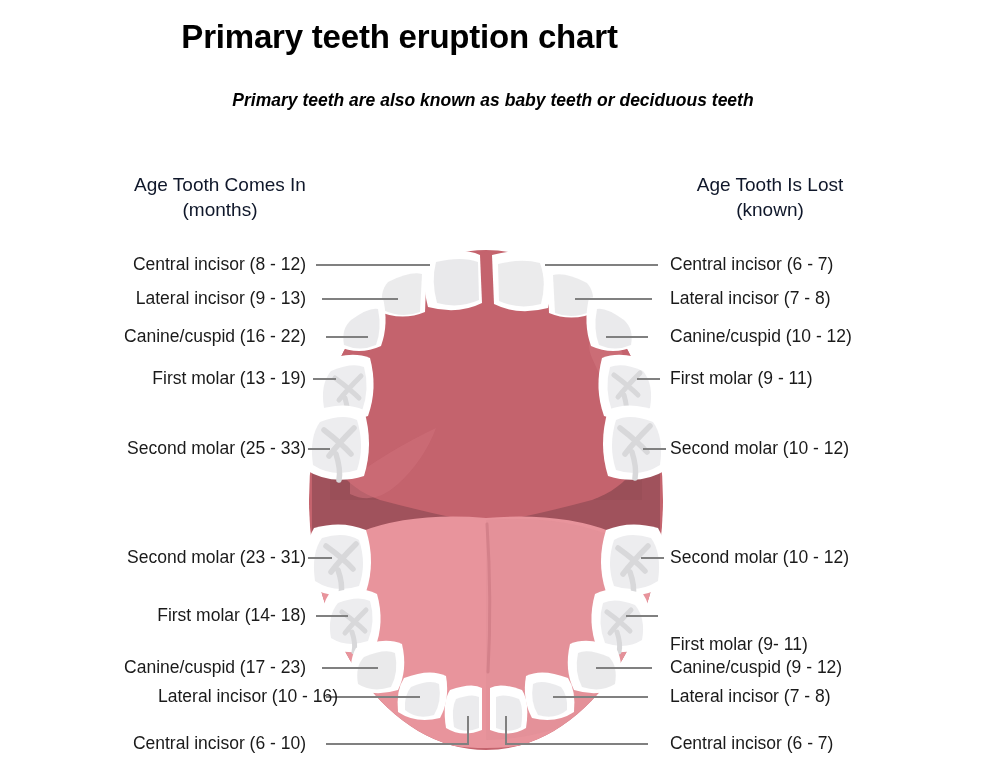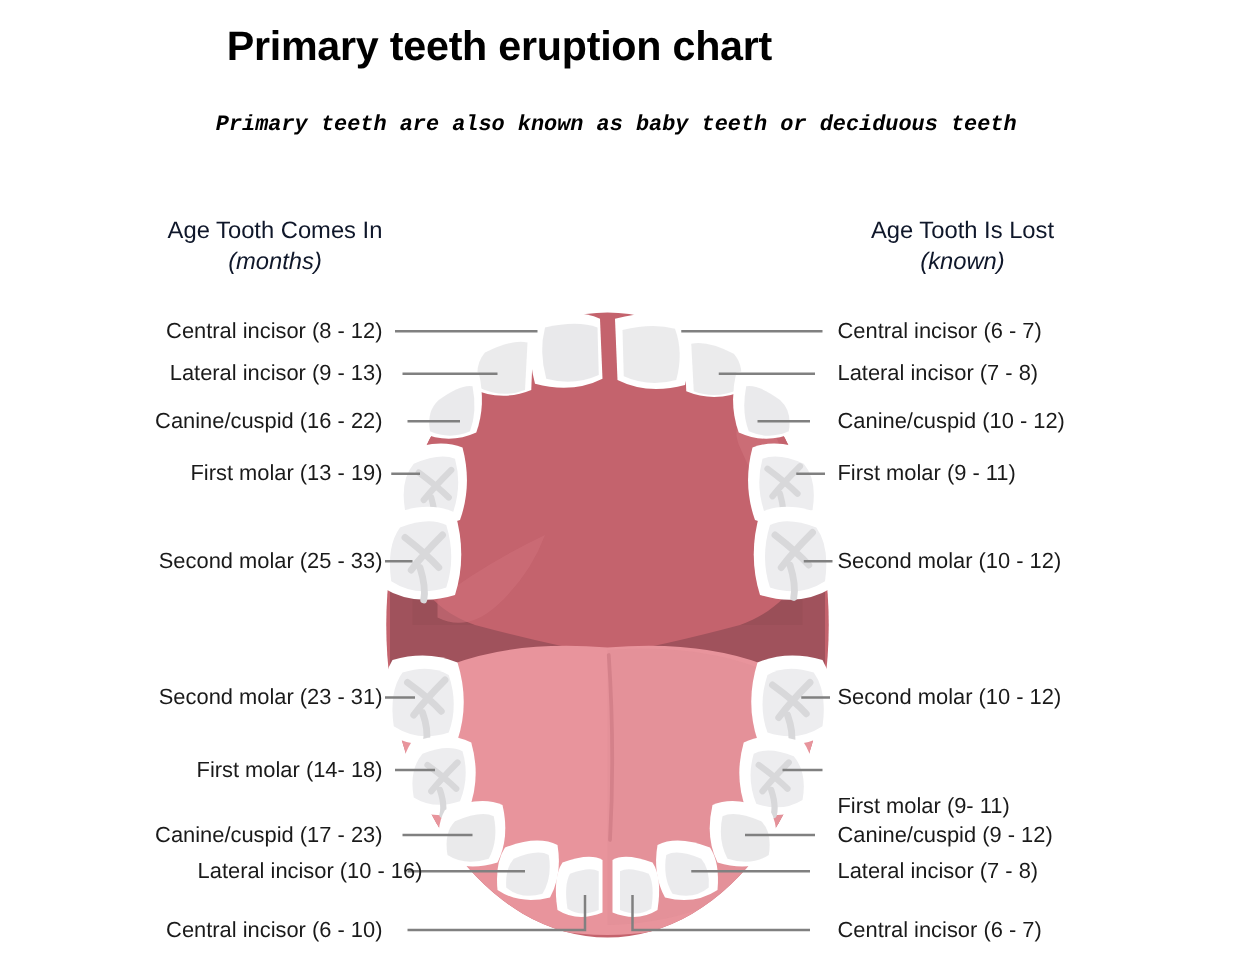--- a/index.html
+++ b/index.html
@@ -35,34 +35,33 @@
   .subtitle {
     position: absolute;
     top: 90px;
     left: 0;
     width: 986px;
     text-align: center;
     font-size: 17.5px;
     font-style: italic;
     font-weight: bold;
     color: #000000;
-    font-family: Liberation Mono, monospace;
   }
 
   .col-header {
     position: absolute;
     font-size: 19px;
     color: #0f172a;
     text-align: center;
     line-height: 1.32;
     width: 300px;
   }
   .col-header.left  { left: 70px;  top: 172px; }
   .col-header.right { left: 620px; top: 172px; }
-  .col-header .unit { display: block; font-style: italic; }
+  .col-header .unit { display: block; }
 
   
   .lbl {
     position: absolute;
     font-size: 17.5px;
     color: #1a1a1a;
     white-space: nowrap;
     line-height: 1;
   }
   .lbl.left  { text-align: right;  transform: translateY(-50%); }

